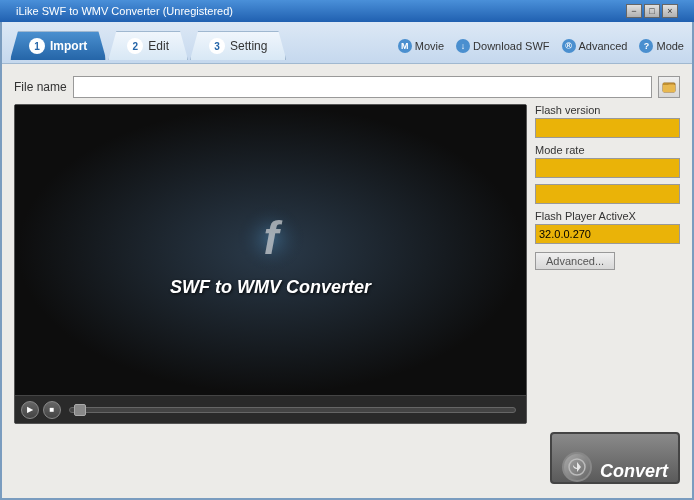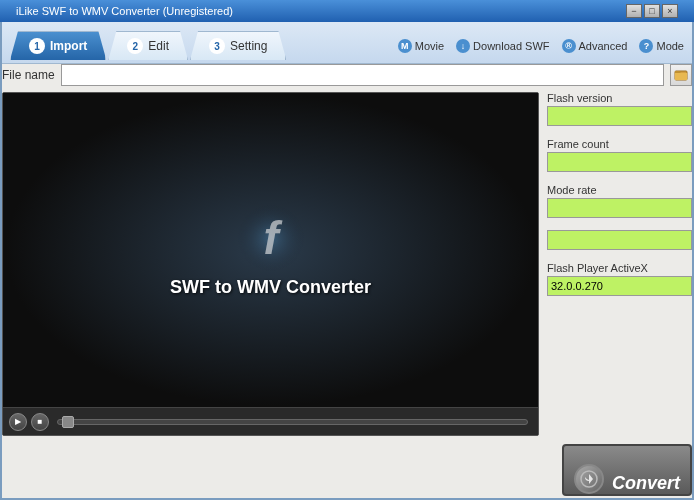--- a/index.html
+++ b/index.html
@@ -95,21 +95,21 @@
       border-radius: 50%;
       background: #4a8fcf;
       color: white;
       display: flex; align-items: center; justify-content: center;
       font-size: 9px; font-weight: bold;
     }
 
     
     .content {
       flex: 1;
-      padding: 0;
+      padding: 12px;
       display: flex;
       flex-direction: column;
       gap: 6px;
     }
 
     
     .filename-row {
       display: flex; align-items: center; gap: 6px;
     }
     .filename-label { font-size: 12px; color: #333; white-space: nowrap; }
@@ -151,20 +151,21 @@
       flex-direction: column;
     }
     .flash-logo {
       width: 70px; height: 70px;
       opacity: 0.7;
     }
     .video-title {
       color: white;
       font-size: 18px;
       font-weight: bold;
+      font-style: italic;
       margin-top: 4px;
       text-shadow: 1px 1px 3px rgba(0,0,0,0.8);
     }
     .video-controls {
       background: #2a2a2a;
       height: 28px;
       display: flex; align-items: center; padding: 0 6px; gap: 4px;
       border-top: 1px solid #444;
     }
     .ctrl-btn {
@@ -189,30 +190,30 @@
       background: #888;
       border: 1px solid #aaa;
       border-radius: 2px;
       position: absolute;
       top: -4px; left: 4px;
     }
 
     
     .right-panel {
       width: 145px;
-      display: flex; flex-direction: column; gap: 12px;
+      display: flex; flex-direction: column; gap: 6px;
     }
     .field-group {
       display: flex; flex-direction: column; gap: 2px;
     }
     .field-label { font-size: 11px; color: #333; }
     .field-input {
       height: 20px;
       border: 1px solid #999;
-      background: #bef264;
+      background: #eab308;
       padding: 0 3px;
       font-size: 11px;
     }
     .advanced-btn {
       align-self: flex-start;
       margin-top: 2px;
       padding: 2px 10px;
       background: linear-gradient(to bottom, #f0f0f0, #d8d8d8);
       border: 1px solid #999;
       font-size: 11px;
@@ -338,39 +339,36 @@
         </div>
       </div>
 
       <div class="right-panel">
 
         <div class="field-group">
           <span class="field-label">Flash version</span>
           <input class="field-input" type="text" value="" style="">
         </div>
 
-        <div class="field-group">
-          <span class="field-label">Frame count</span>
-          <input class="field-input" type="text" value="" style="">
-        </div>
 
         <div class="field-group">
           <span class="field-label">Mode rate</span>
           <input class="field-input" type="text" value="" style="">
         </div>
 
         <div class="field-group">
           <input class="field-input" type="text" value="" style="">
         </div>
 
         <div class="field-group">
           <span class="field-label">Flash Player ActiveX</span>
           <input class="field-input" type="text" value="32.0.0.270" style="">
         </div>
 
+        <button class="advanced-btn">Advanced...</button>
 
       </div>
     </div>
 
     <div class="bottom-row">
       <button class="convert-btn">
         <div class="convert-icon">
           <svg width="18" height="18" viewBox="0 0 18 18">
             <circle cx="9" cy="9" r="8" fill="none" stroke="#bbb" stroke-width="1.5"></circle>
             <path d="M9 4 L13 9 L9 14 L9 11 Q5 11 5 7 Q7 10 9 10 Z" fill="white" opacity="0.8"></path>

